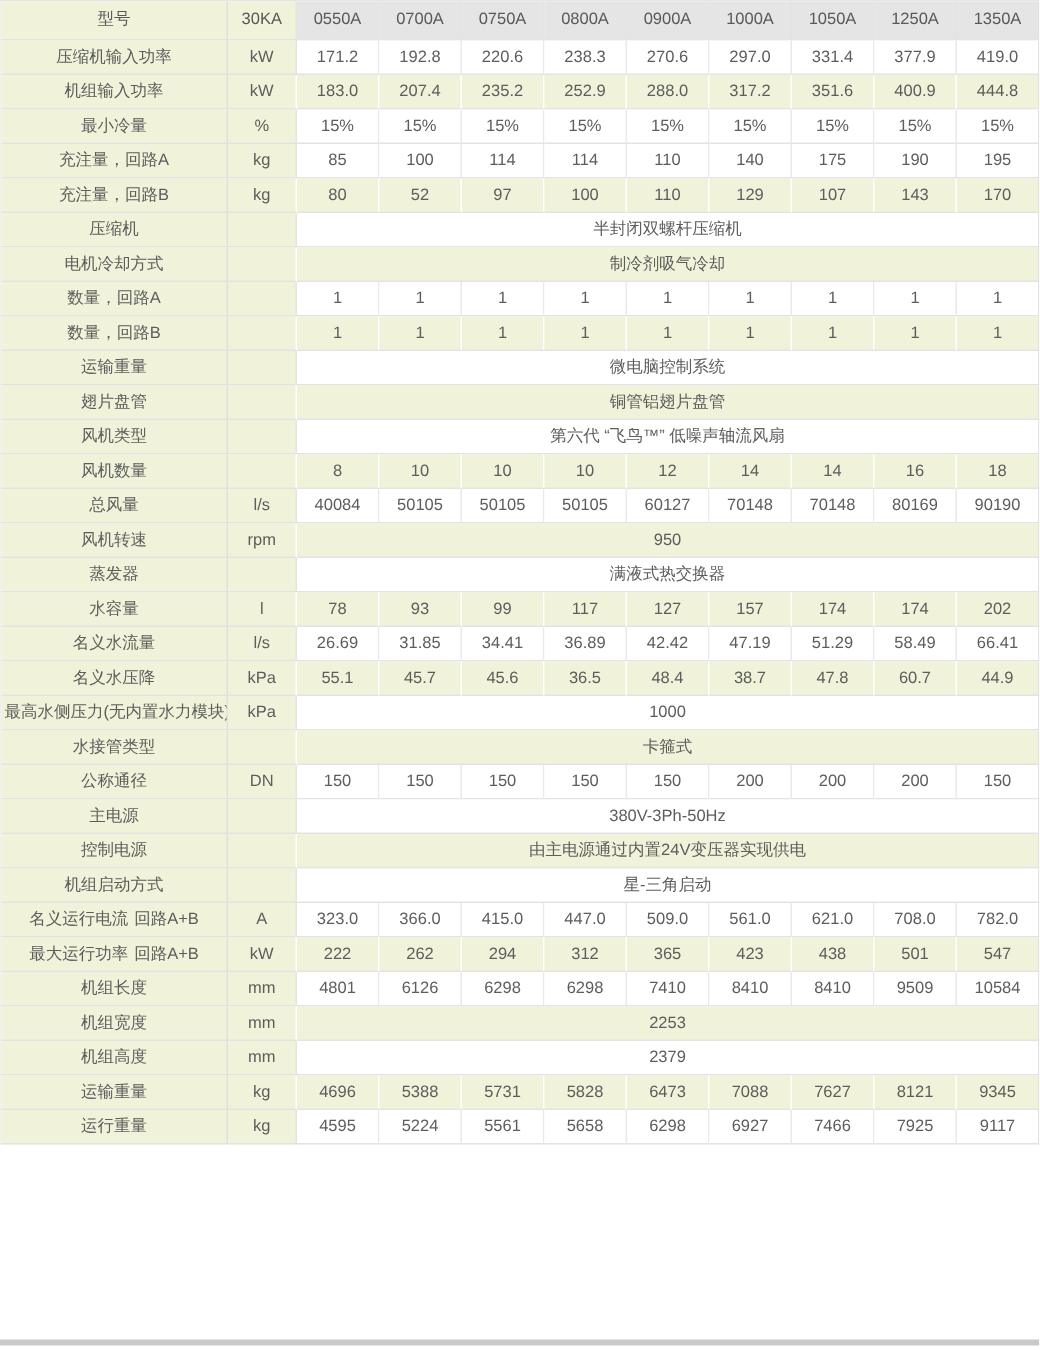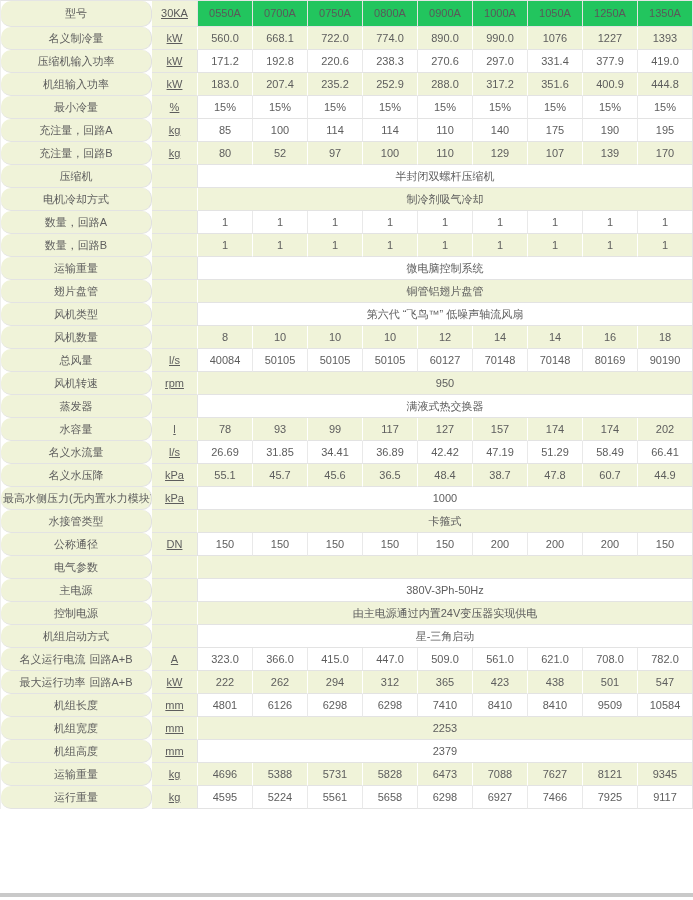--- a/index.html
+++ b/index.html
@@ -27,31 +27,30 @@
     padding:0 2px;
     text-align:center;
     white-space:nowrap;
     overflow:hidden;
     border-bottom:1px solid #e3e3e3;
     border-right:1px solid #e9e9e9;
     background:#ffffff;
   }
   table.spec thead td {
     height:25px; line-height:25px;
-    background:#22c55e;
+    background:#e5e5e5;
     border-right:1px solid #e3e3e3;
     color:#595959;
   }
   td.label {
     text-align:left;
     background:#f0f3d9 !important;
     border-right:1px solid #e0e0e0 !important;
-    border-radius:10px;
-  }
-  td.unit { background:#f0f3d9 !important;text-decoration:underline; }
+  }
+  td.unit { background:#f0f3d9 !important; }
   tr.tint td { background:#f0f3d9; }
   tr.tint td.val { border-right-color:#ffffff; }
   tr.tint td.unit { border-right-color:#ffffff; }
   tr.plain td.unit { border-right-color:#e3e3e3; }
   td.val:last-child { border-right-color:#e3e3e3 !important; }
   td.ind0 { padding-left:8px; }
   td.ind1 { padding-left:19px; }
   td.ind2 { padding-left:26px; }
   .sub { display:inline-block; margin-left:4px; }
   .bottom-bar {
@@ -87,33 +86,20 @@
           <td>0750A</td>
           <td>0800A</td>
           <td>0900A</td>
           <td>1000A</td>
           <td>1050A</td>
           <td>1250A</td>
           <td>1350A</td>
         </tr>
     </thead>
     <tbody>
-        <tr class="tint">
-          <td class="label ind0"><span>名义制冷量</span></td>
-          <td class="unit">kW</td>
-          <td class="val">560.0</td>
-          <td class="val">668.1</td>
-          <td class="val">722.0</td>
-          <td class="val">774.0</td>
-          <td class="val">890.0</td>
-          <td class="val">990.0</td>
-          <td class="val">1076</td>
-          <td class="val">1227</td>
-          <td class="val">1393</td>
-        </tr>
         <tr class="plain">
           <td class="label ind0"><span>压缩机输入功率</span></td>
           <td class="unit">kW</td>
           <td class="val">171.2</td>
           <td class="val">192.8</td>
           <td class="val">220.6</td>
           <td class="val">238.3</td>
           <td class="val">270.6</td>
           <td class="val">297.0</td>
           <td class="val">331.4</td>
@@ -162,21 +148,21 @@
         <tr class="tint">
           <td class="label ind1"><span>充注量，回路B</span></td>
           <td class="unit">kg</td>
           <td class="val">80</td>
           <td class="val">52</td>
           <td class="val">97</td>
           <td class="val">100</td>
           <td class="val">110</td>
           <td class="val">129</td>
           <td class="val">107</td>
-          <td class="val">139</td>
+          <td class="val">143</td>
           <td class="val">170</td>
         </tr>
         <tr class="plain">
           <td class="label ind0"><span>压缩机</span></td>
           <td class="unit"></td>
           <td class="val" colspan="9">半封闭双螺杆压缩机</td>
         </tr>
         <tr class="tint">
           <td class="label ind0"><span>电机冷却方式</span></td>
           <td class="unit"></td>
@@ -314,25 +300,20 @@
           <td class="val">150</td>
           <td class="val">150</td>
           <td class="val">150</td>
           <td class="val">150</td>
           <td class="val">150</td>
           <td class="val">200</td>
           <td class="val">200</td>
           <td class="val">200</td>
           <td class="val">150</td>
         </tr>
-        <tr class="tint">
-          <td class="label ind0"><span>电气参数</span></td>
-          <td class="unit"></td>
-          <td class="val" colspan="9"></td>
-        </tr>
         <tr class="plain">
           <td class="label ind1"><span>主电源</span></td>
           <td class="unit"></td>
           <td class="val" colspan="9">380V-3Ph-50Hz</td>
         </tr>
         <tr class="tint">
           <td class="label ind1"><span>控制电源</span></td>
           <td class="unit"></td>
           <td class="val" colspan="9">由主电源通过内置24V变压器实现供电</td>
         </tr>

